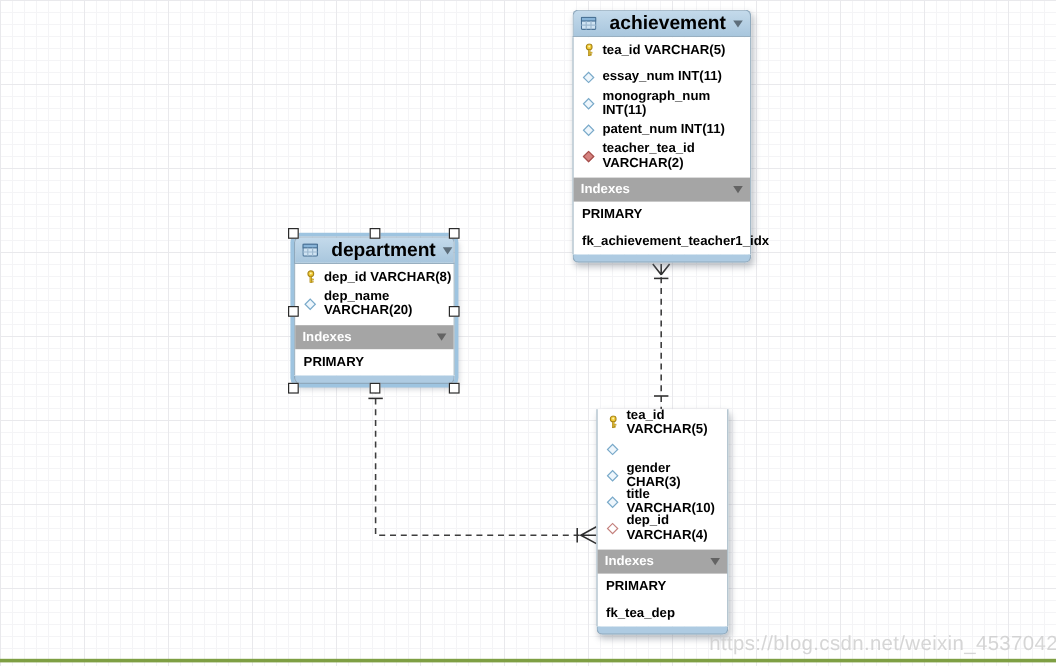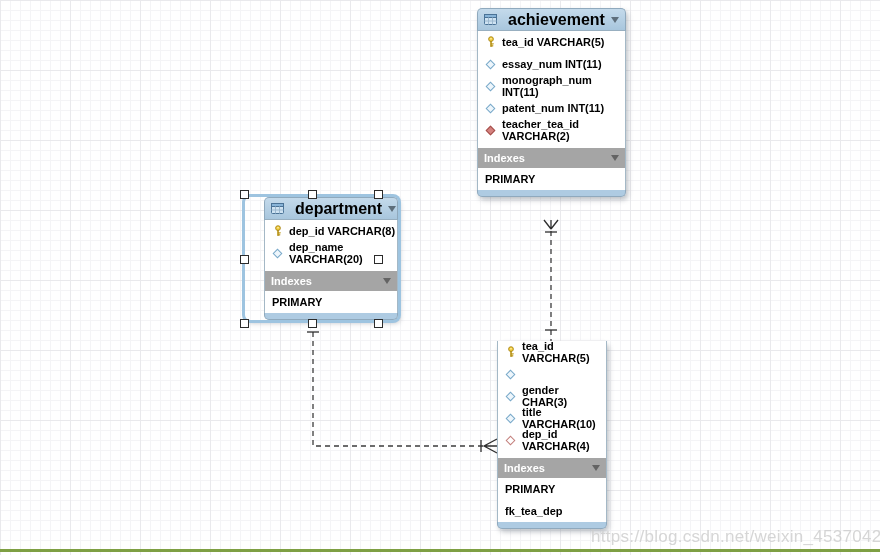--- a/index.html
+++ b/index.html
@@ -7,21 +7,21 @@
   #canvas{
     position:relative;width:880px;height:555px;overflow:hidden;background:#ffffff;
     background-image:
       linear-gradient(#e9e9ec 1px, transparent 1px),
       linear-gradient(90deg,#e9e9ec 1px, transparent 1px),
       linear-gradient(#f4f4f6 1px, transparent 1px),
       linear-gradient(90deg,#f4f4f6 1px, transparent 1px);
     background-size:70px 70px,70px 70px,10px 10px,10px 10px;
   }
   .tbl{position:absolute;font-size:11px;box-shadow:2px 3px 5px rgba(110,120,130,.45);border-radius:5px;}
-  .tbl.selected{box-shadow:0 0 0 3px #9ec4e0, 2px 3px 5px rgba(110,120,130,.45);padding-left:19px;}
+  .tbl.selected{box-shadow:0 0 0 3px #9ec4e0, 2px 3px 5px rgba(110,120,130,.45);}
   .thead{height:23px;display:flex;align-items:center;gap:6px;padding:0 6px;
     background:linear-gradient(180deg,#c4daeb,#a8c6dd);
     border-radius:5px 5px 0 0;border:1px solid #8fa9bd;border-bottom:1px solid #98afc0;box-sizing:border-box;}
   .ttitle{font-weight:bold;font-size:16px;color:#000;}
   .tri{width:0;height:0;border-left:4px solid transparent;border-right:4px solid transparent;
     border-top:6px solid #5e6e7b;margin-left:auto;}
   .tri.gray{border-top-color:#636363;}
   .tmid{background:#fff;border-left:1px solid #a4b8c6;border-right:1px solid #a4b8c6;}
   .trow{height:22px;display:flex;align-items:center;padding-left:6px;font-weight:bold;color:#000;}
   .gap{height:7px;}
@@ -117,20 +117,23 @@
         <span>teacher_tea_id VARCHAR(2)</span>
       </div>
       <div class="gap"></div>
       <div class="ihead">
         <span class="ilbl">Indexes</span>
         <span class="tri gray"></span>
       </div>
       <div class="irow">
           <span>PRIMARY</span>
         </div>
+      <div class="irow">
+          <span>fk_achievement_teacher1_idx</span>
+        </div>
     </div>
     <div class="tfoot"></div>
   </div>
 
   <div class="tbl selected z10" style="left:245px;top:197px;width:134px;">
     <div class="thead">
       <span class="ic">
         <svg width="13" height="11" viewBox="0 0 13 11">
             <rect x="0.5" y="0.5" width="12" height="10" rx="1" fill="#cfe3f2" stroke="#4a7296"></rect>
             <rect x="0.5" y="0.5" width="12" height="3" fill="#88b4d8" stroke="#4a7296"></rect>

